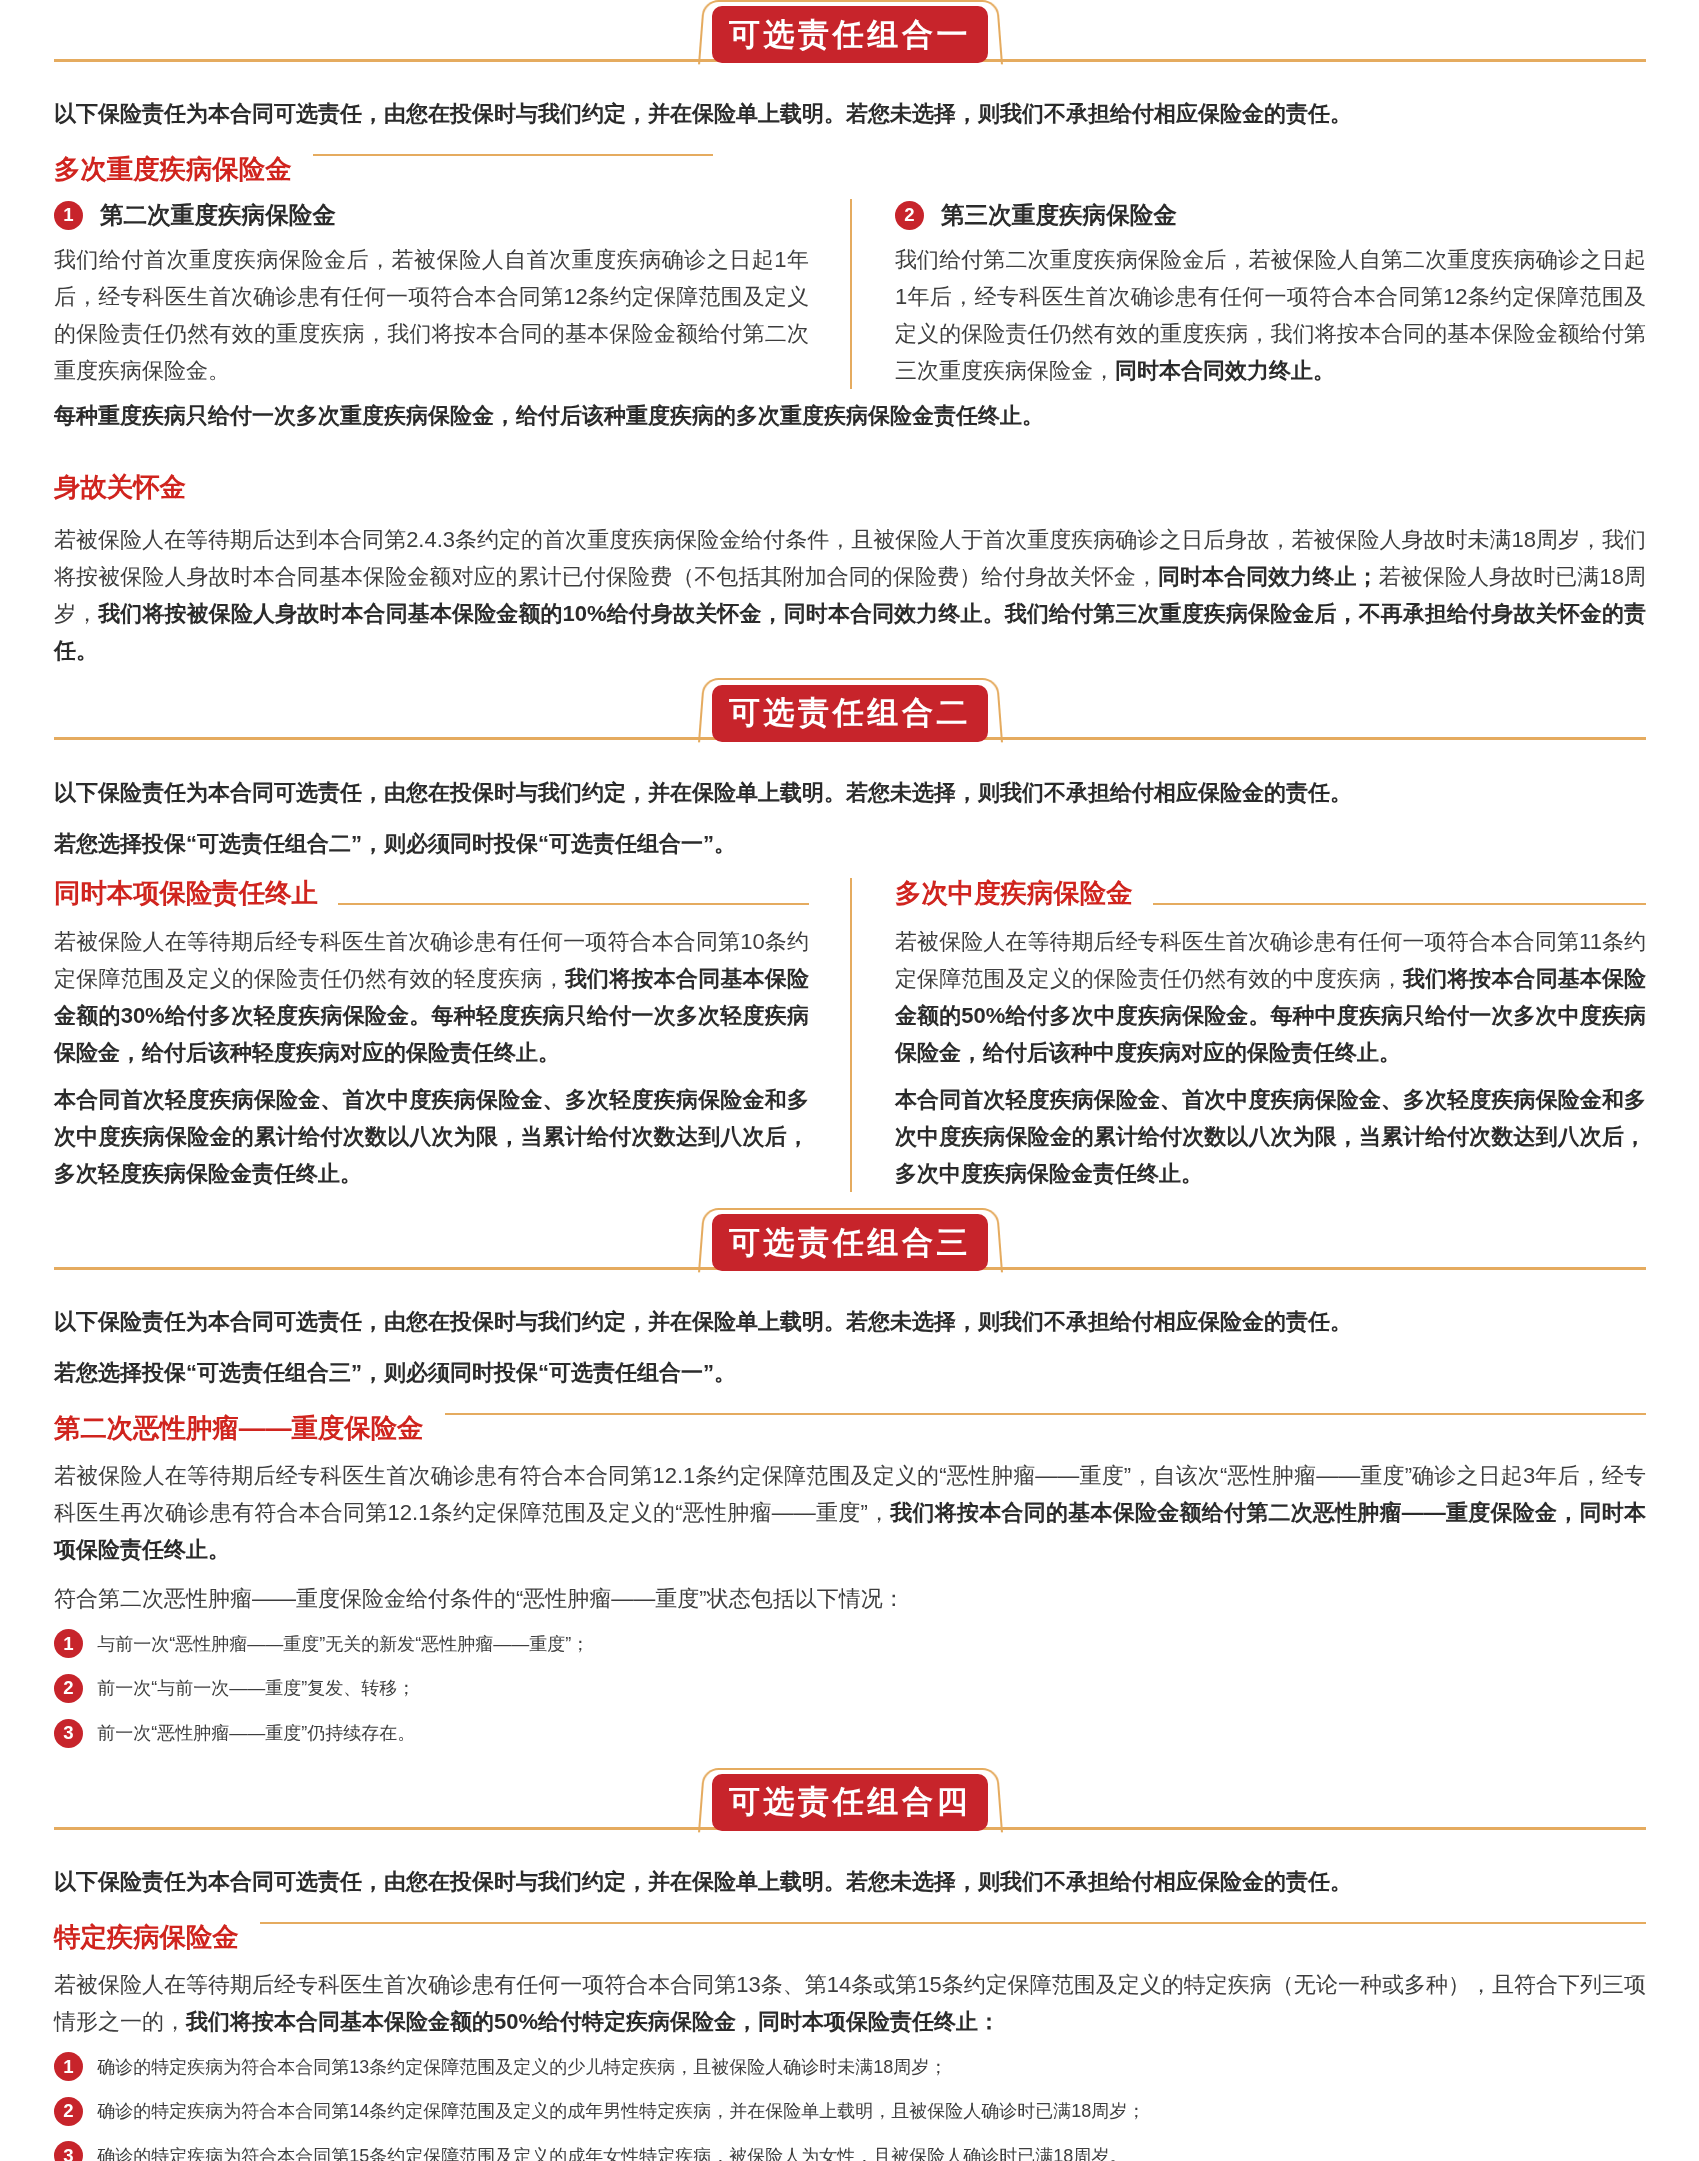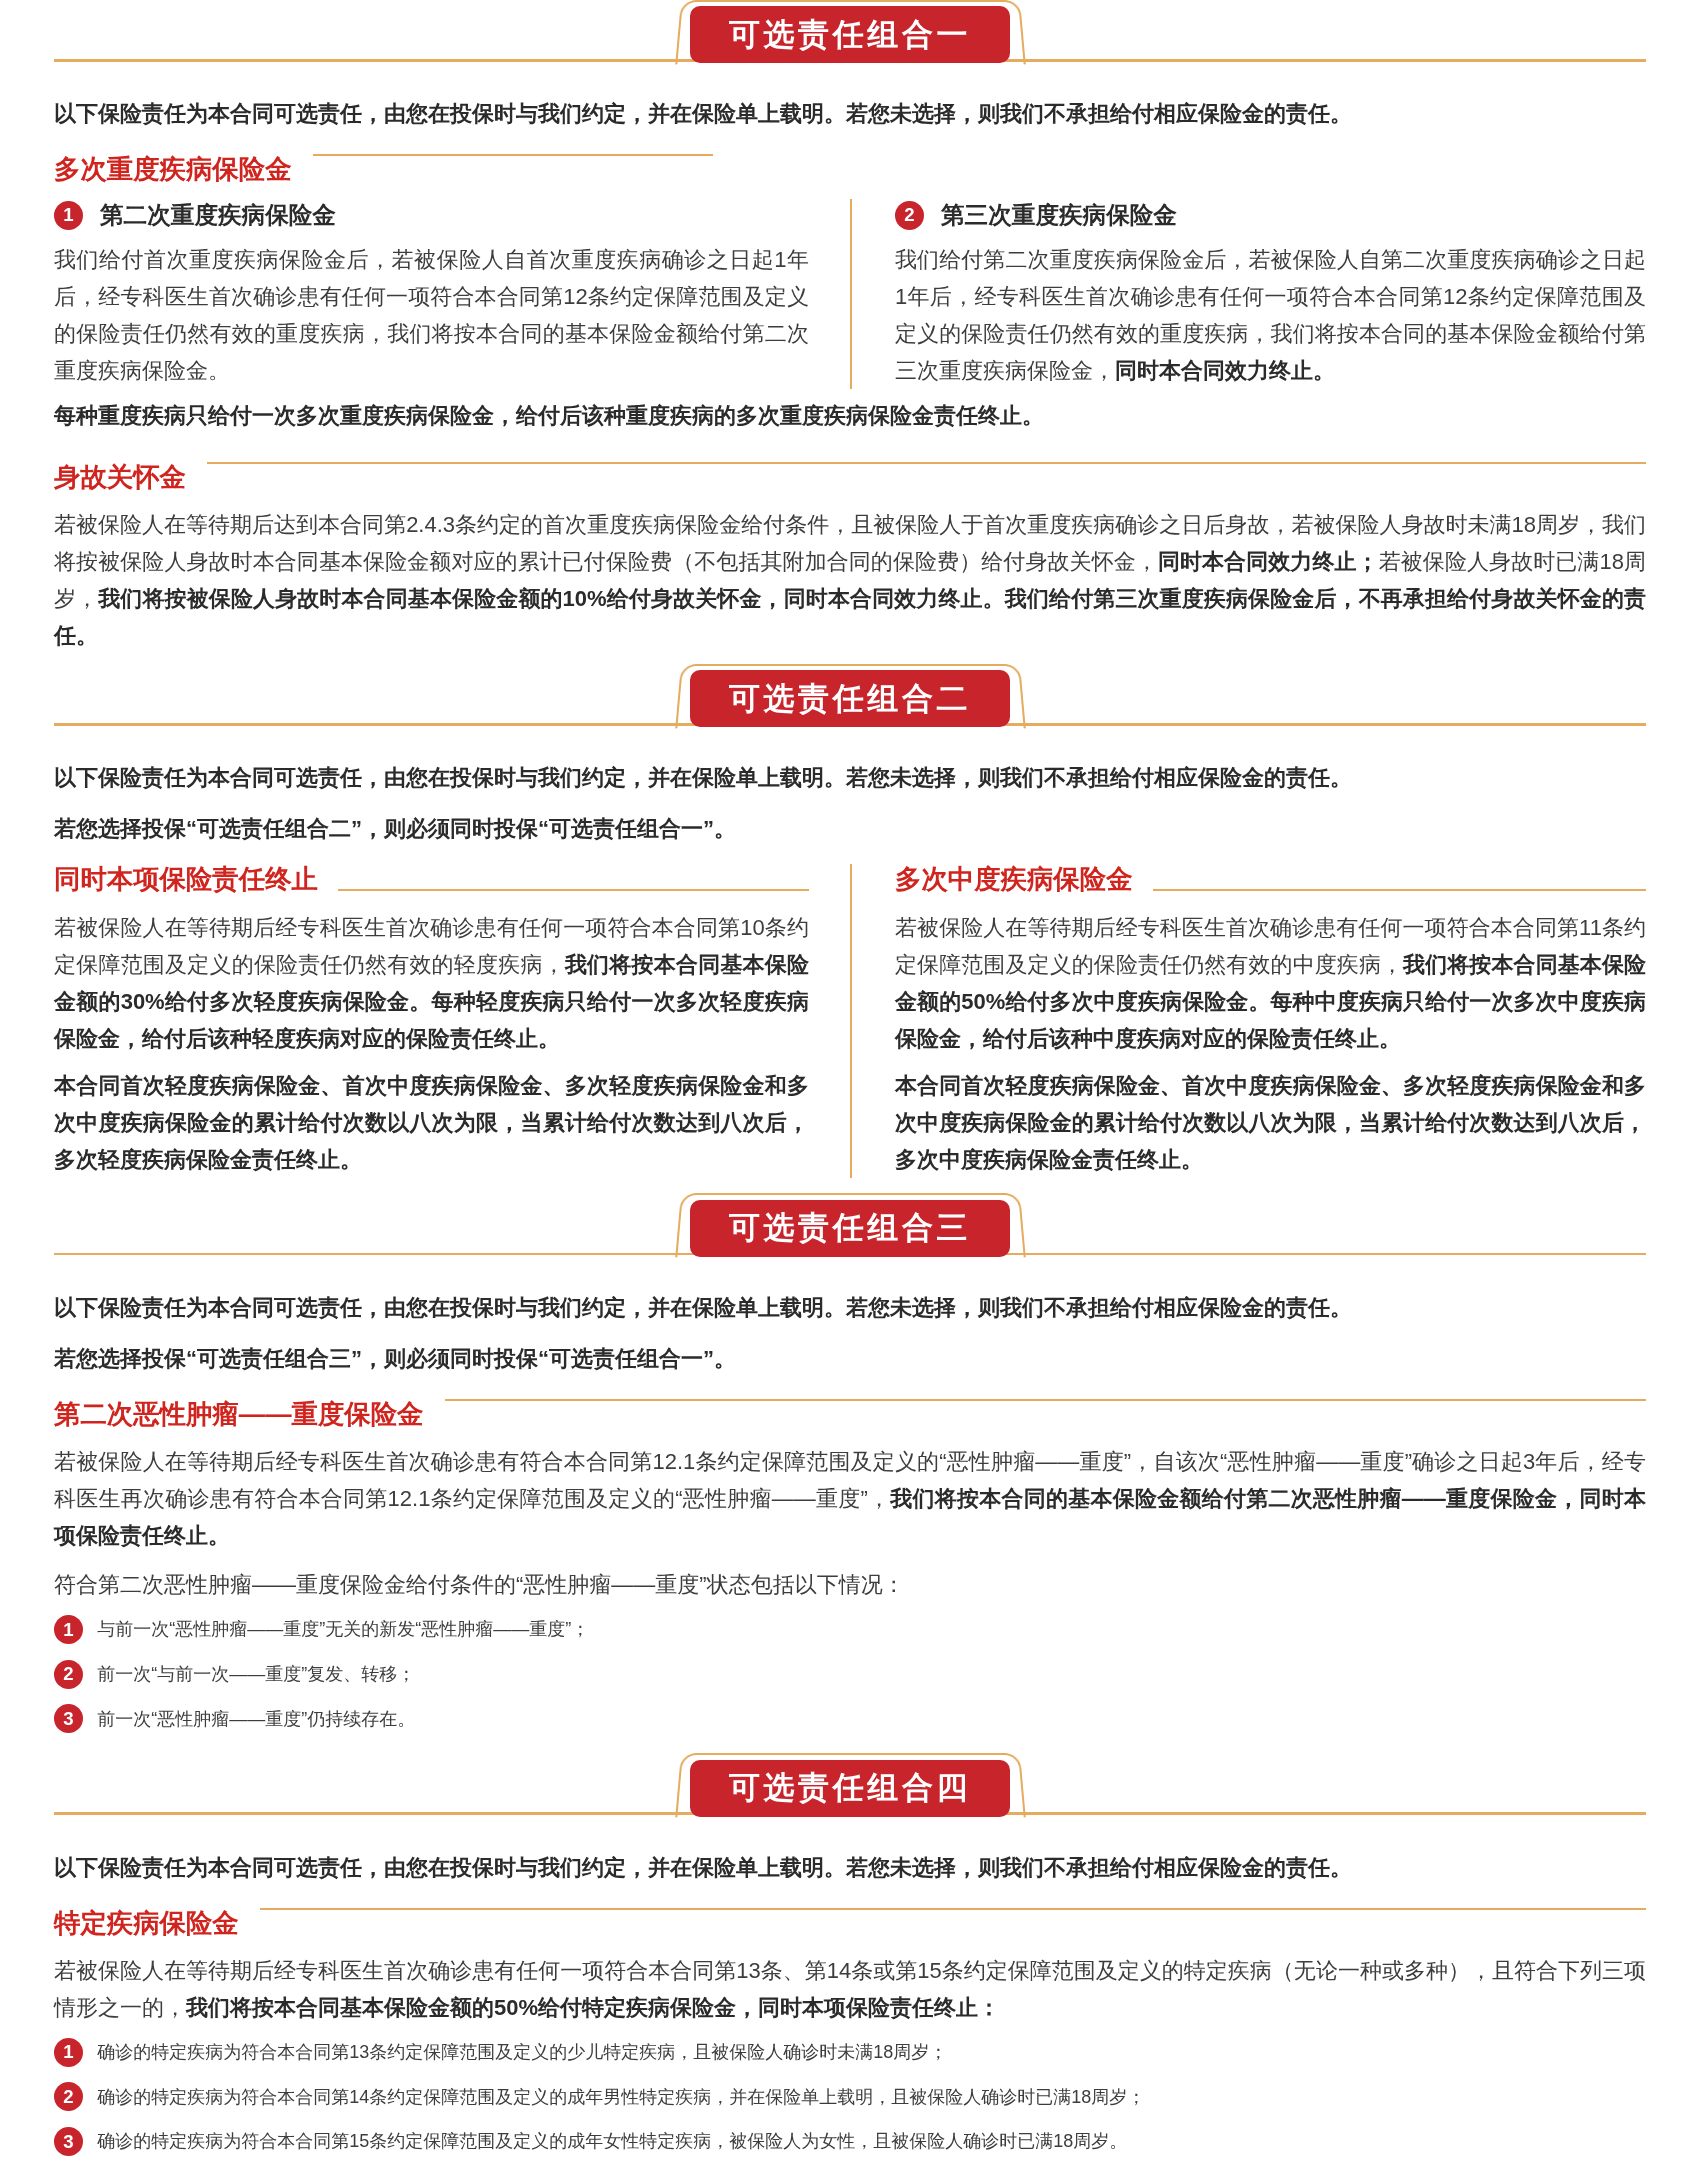--- a/index.html
+++ b/index.html
@@ -10,21 +10,21 @@
     --boldtext:#2B2B2B;
   }
   *{margin:0;padding:0;box-sizing:border-box;}
   html,body{width:1700px;height:2161px;overflow:hidden;background:#FFFFFF;}
   body{font-family:"Liberation Sans","DejaVu Sans",sans-serif;color:var(--text);}
   .page{width:1700px;height:2161px;padding:0 54px;position:relative;}
 
   
   .banner-row{position:relative;height:63px;}
   .banner-row .page-rule{position:absolute;left:0;right:0;bottom:1.4px;height:2.9px;background:var(--gold);}
-  .banner{position:absolute;left:50%;transform:translateX(-50%);bottom:0;width:320px;height:57px;padding-left:8px;}
+  .banner{position:absolute;left:50%;transform:translateX(-50%);bottom:0;width:276px;height:57px;padding-left:8px;}
   .banner .outline{position:absolute;left:-9.3px;right:-9.3px;top:-6.4px;bottom:0;
     border:2.1px solid var(--gold);border-bottom:none;border-radius:15.7px 15.7px 0 0;
     transform:perspective(300px) rotateX(9deg);transform-origin:50% 0;}
   .banner .red-box{position:absolute;inset:0;background:var(--red);border-radius:10px;
     display:flex;align-items:center;justify-content:center;
     color:#FFFFFF;font-size:31px;font-weight:bold;letter-spacing:3.6px;}
 
   
   .intro{margin-top:34px;font-size:22px;font-weight:bold;color:var(--boldtext);line-height:33px;}
   .intro2{margin-top:18px;font-size:22px;font-weight:bold;color:var(--boldtext);line-height:33px;}
@@ -100,21 +100,21 @@
       <div class="item-head">
         <span class="badge">2</span>
         <span class="title">第三次重度疾病保险金</span>
       </div>
       <div class="para"><span>我们给付第二次重度疾病保险金后，若被保险人自第二次重度疾病确诊之日起1年后，经专科医生首次确诊患有任何一项符合本合同第12条约定保障范围及定义的保险责任仍然有效的重度疾病，我们将按本合同的基本保险金额给付第三次重度疾病保险金，</span><span class="b">同时本合同效力终止。</span></div>
     </div>
   </div>
 
   <div class="para note"><span class="b">每种重度疾病只给付一次多次重度疾病保险金，给付后该种重度疾病的多次重度疾病保险金责任终止。</span></div>
 
-  <div class="sec-heading" style="margin-top:29px;">
+  <div class="sec-heading" style="margin-top:39px;flex-direction:column;">
     <span class="h-text">身故关怀金</span>
     <span class="h-rule"></span>
   </div>
   <div class="para full-para"><span>若被保险人在等待期后达到本合同第2.4.3条约定的首次重度疾病保险金给付条件，且被保险人于首次重度疾病确诊之日后身故，若被保险人身故时未满18周岁，我们将按被保险人身故时本合同基本保险金额对应的累计已付保险费（不包括其附加合同的保险费）给付身故关怀金，</span><span class="b">同时本合同效力终止；</span><span>若被保险人身故时已满18周岁，</span><span class="b">我们将按被保险人身故时本合同基本保险金额的10%给付身故关怀金，同时本合同效力终止。我们给付第三次重度疾病保险金后，不再承担给付身故关怀金的责任。</span></div>
 
   <div class="banner-row" style="margin-top:10px;">
     <div class="page-rule"></div>
     <div class="banner">
       <div class="outline"></div>
       <div class="red-box">可选责任组合二</div>

